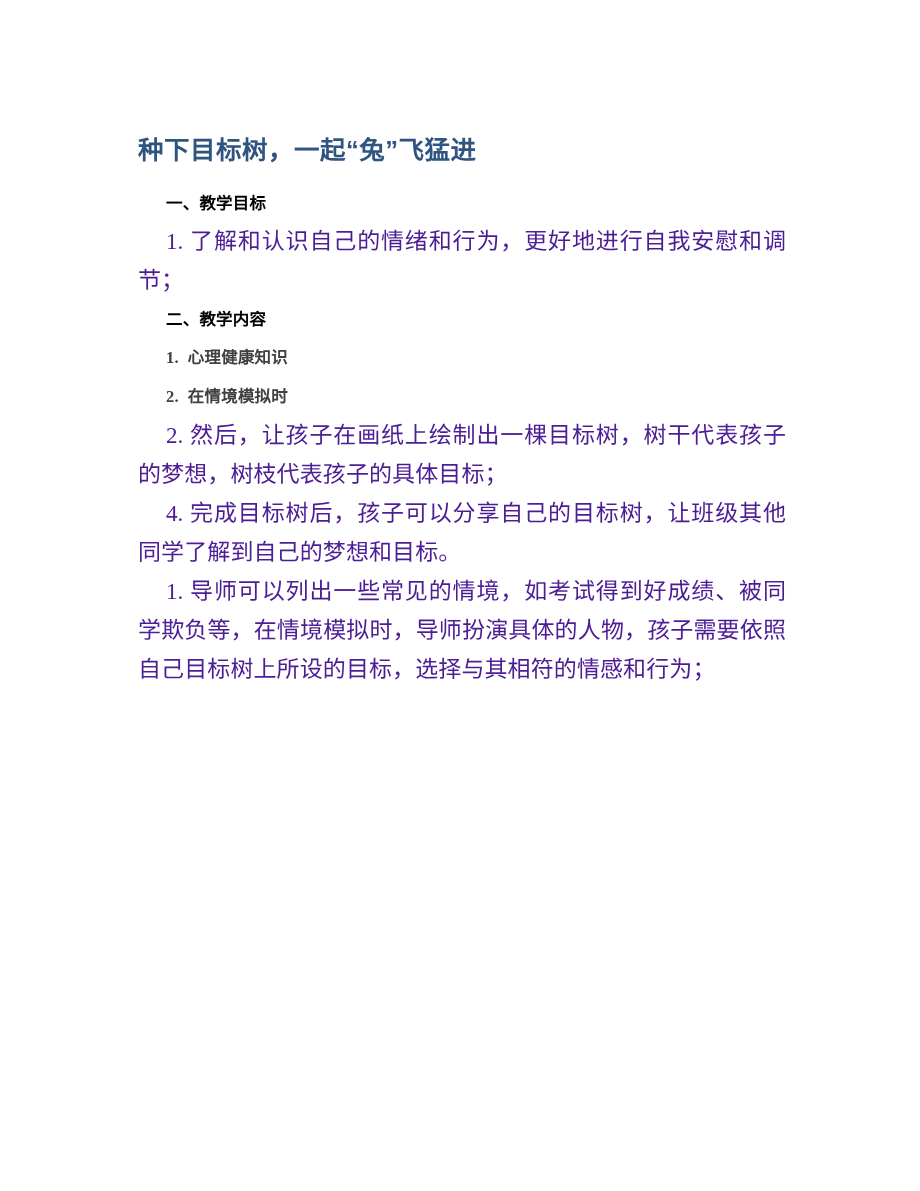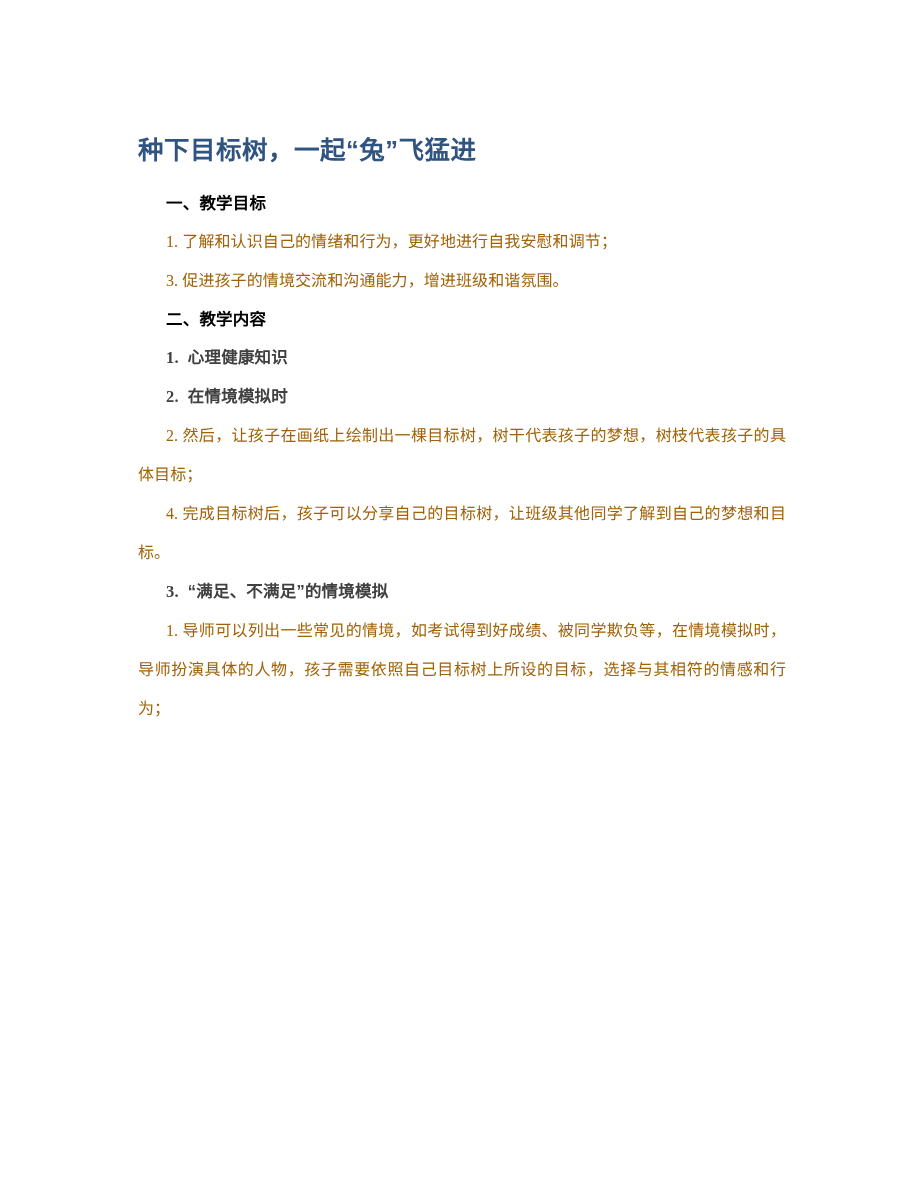--- a/index.html
+++ b/index.html
@@ -81,23 +81,23 @@
     font-weight: bold;
     margin-right: 9px;
   }
 
   
   .para {
     margin: 0;
     padding: 0;
     text-indent: 28px;
     font-family: "Liberation Serif", "DejaVu Serif", serif;
-    font-size: 16px;
+    font-size: 23px;
     line-height: 39px;
-    color: #a16207;
+    color: #4c1d95;
     text-align: justify;
     text-justify: inter-ideograph;
     letter-spacing: 0.1px;
   }
 </style>
 </head>
 <body>
 
 <div class="page">
 
@@ -105,40 +105,36 @@
 
     <h1 class="doc-title">种下目标树，一起“兔”飞猛进</h1>
 
     <div class="body-flow">
 
       <div class="h-section">一、教学目标</div>
 
       <p class="para">1. 了解和认识自己的情绪和行为，更好地进行自我安慰和调节；</p>
 
 
-      <p class="para">3. 促进孩子的情境交流和沟通能力，增进班级和谐氛围。</p>
 
       <div class="h-section">二、教学内容</div>
 
       <div class="h-sub">
         <span class="num">1.</span><span>心理健康知识</span>
       </div>
 
 
       <div class="h-sub">
         <span class="num">2.</span><span>在情境模拟时</span>
       </div>
 
 
       <p class="para">2. 然后，让孩子在画纸上绘制出一棵目标树，树干代表孩子的梦想，树枝代表孩子的具体目标；</p>
 
 
       <p class="para">4. 完成目标树后，孩子可以分享自己的目标树，让班级其他同学了解到自己的梦想和目标。</p>
 
-      <div class="h-sub">
-        <span class="num">3.</span><span>“满足、不满足”的情境模拟</span>
-      </div>
 
       <p class="para">1. 导师可以列出一些常见的情境，如考试得到好成绩、被同学欺负等，在情境模拟时，导师扮演具体的人物，孩子需要依照自己目标树上所设的目标，选择与其相符的情感和行为；</p>
 
     </div>
   </div>
 </div>
 
 </body></html>

